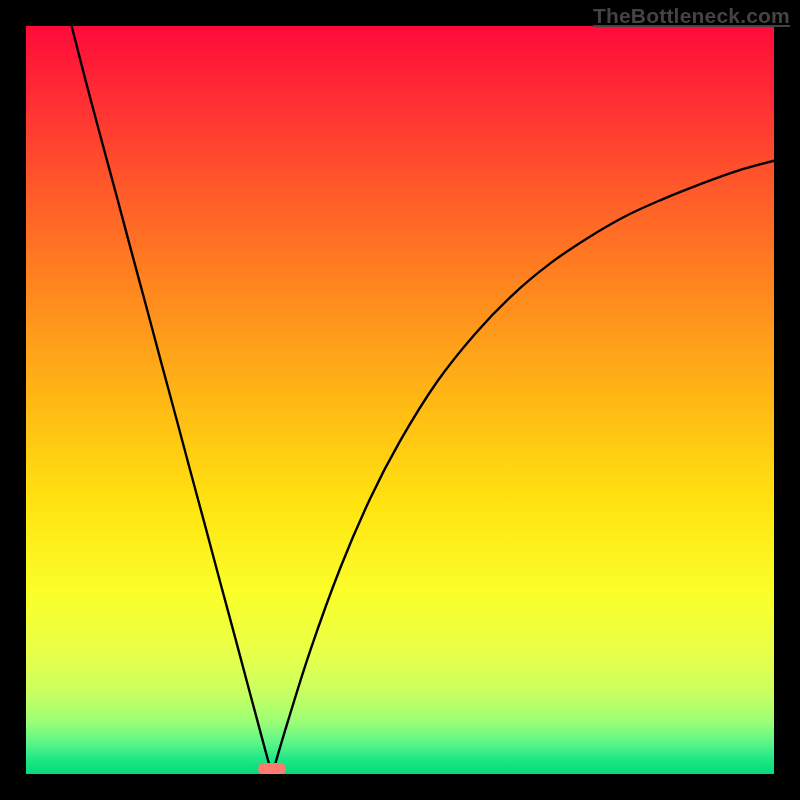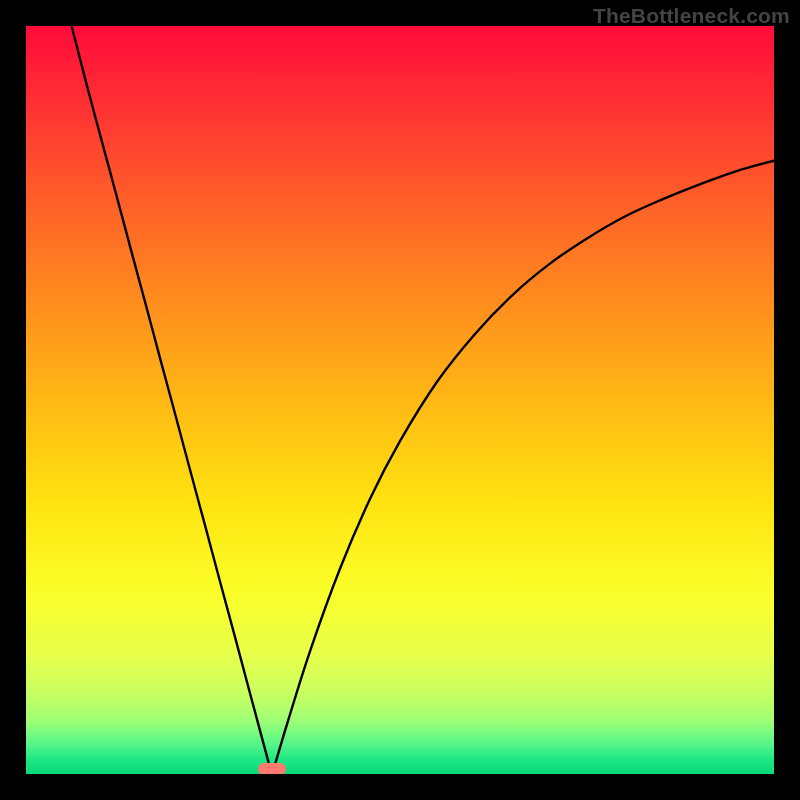--- a/index.html
+++ b/index.html
@@ -42,20 +42,21 @@
     overflow: hidden;
   }
   .watermark {
     position: absolute;
     top: 4px;
     right: 10px;
     color: #444;
     font-size: 21px;
     font-weight: 600;
     letter-spacing: 0.2px;
+    text-decoration: underline;
   }
   .curve {
     position: absolute;
     left: 0; top: 0;
     width: 748px;
     height: 748px;
   }
   .marker {
     position: absolute;
     width: 28px;

